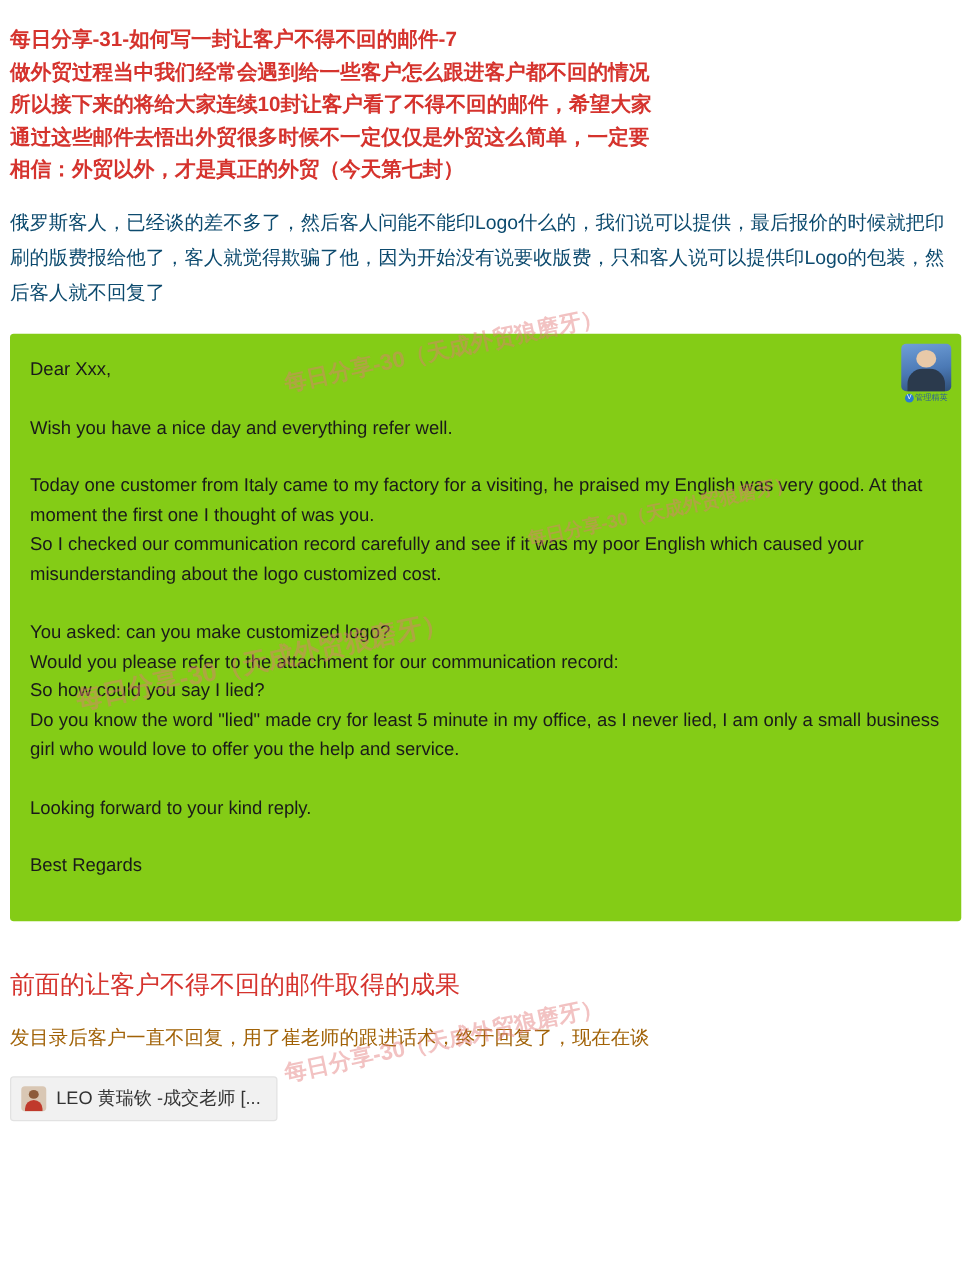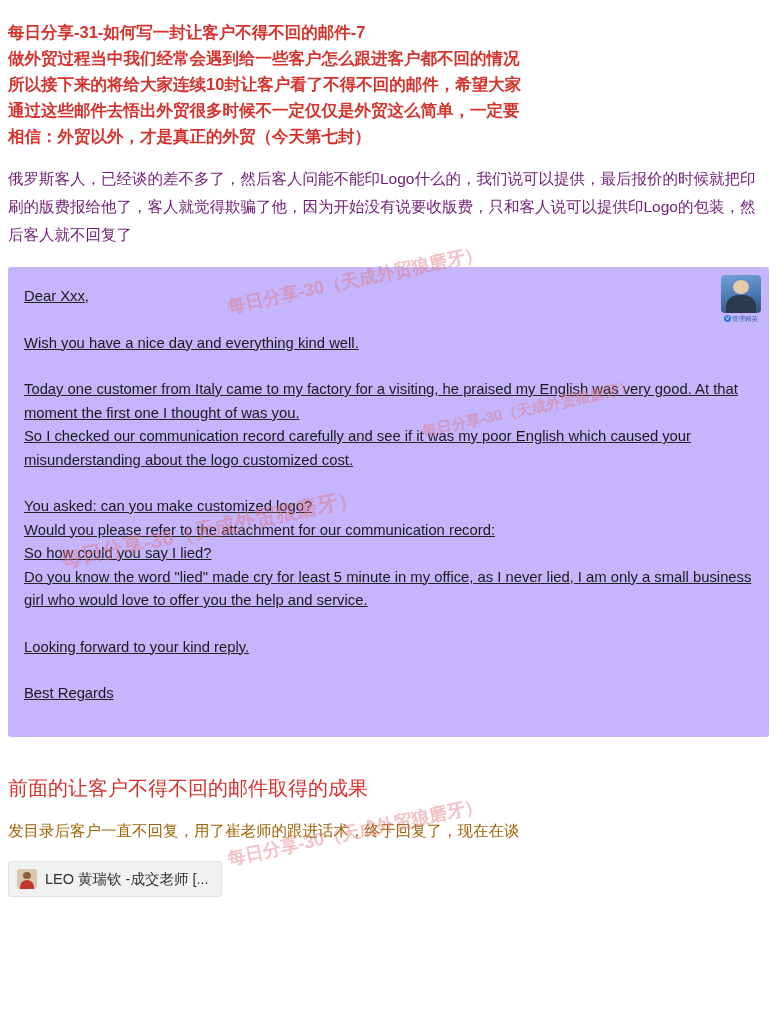--- a/index.html
+++ b/index.html
@@ -29,31 +29,30 @@
     line-height: 26px;
     letter-spacing: 0px;
   }
   .headline div {
     white-space: nowrap;
   }
   .body-para {
     margin-top: 16px;
     font-size: 15.5px;
     line-height: 28px;
-    color: #701a75;
+    color: #0c4a6e;
   }
   .email-card {
     margin-top: 18px;
-    background: #c4b5fd;
+    background: #84cc16;
     border-radius: 3px;
     padding: 18px 16px 16px 16px;
     position: relative;
     min-height: 470px;
     box-sizing: border-box;
-    text-decoration: underline;
   }
   .email-line {
     font-size: 14.8px;
     line-height: 23.5px;
     color: #1a1a1a;
   }
   .email-gap {
     height: 23px;
   }
   .avatar-badge {
@@ -122,21 +121,20 @@
   }
   .result-para {
     margin-top: 14px;
     font-size: 15.5px;
     line-height: 28px;
     color: #a16207;
   }
   .chat-chip {
     margin-top: 16px;
     display: inline-flex;
-    align-items: center;
     background: #f1f1f1;
     border: 1px solid #e2e2e2;
     border-radius: 3px;
     padding: 7px 12px 7px 8px;
     font-size: 14.5px;
     color: #333;
   }
   .chip-avatar {
     width: 20px;
     height: 20px;
@@ -205,21 +203,21 @@
 
     <div class="avatar-badge">
       <div class="avatar-img"></div>
       <div class="avatar-caption">
         <span class="v">V</span><span>管理精英</span>
       </div>
     </div>
 
     <div class="email-line">Dear Xxx,</div>
     <div class="email-gap"></div>
-    <div class="email-line">Wish you have a nice day and everything kind well.</div>
+    <div class="email-line">Wish you have a nice day and everything refer well.</div>
     <div class="email-gap"></div>
     <div class="email-line">Today one customer from Italy came to my factory for a visiting, he praised my English was very good. At that moment the first one I thought of was you.</div>
     <div class="email-line">So I checked our communication record carefully and see if it was my poor English which caused your misunderstanding about the logo customized cost.</div>
     <div class="email-gap"></div>
     <div class="email-line">You asked: can you make customized logo?</div>
     <div class="email-line">Would you please refer to the attachment for our communication record:</div>
     <div class="email-line">So how could you say I lied?</div>
     <div class="email-line">Do you know the word "lied" made cry for least 5 minute in my office, as I never lied, I am only a small business girl who would love to offer you the help and service.</div>
     <div class="email-gap"></div>
     <div class="email-line">Looking forward to your kind reply.</div>

